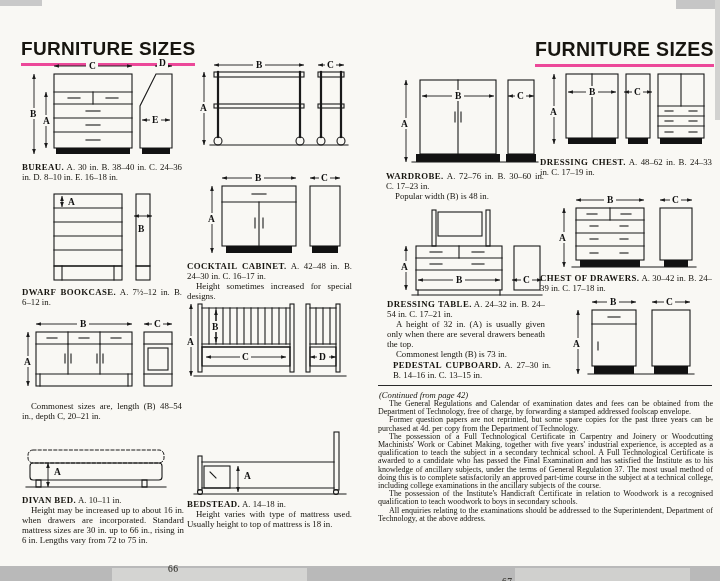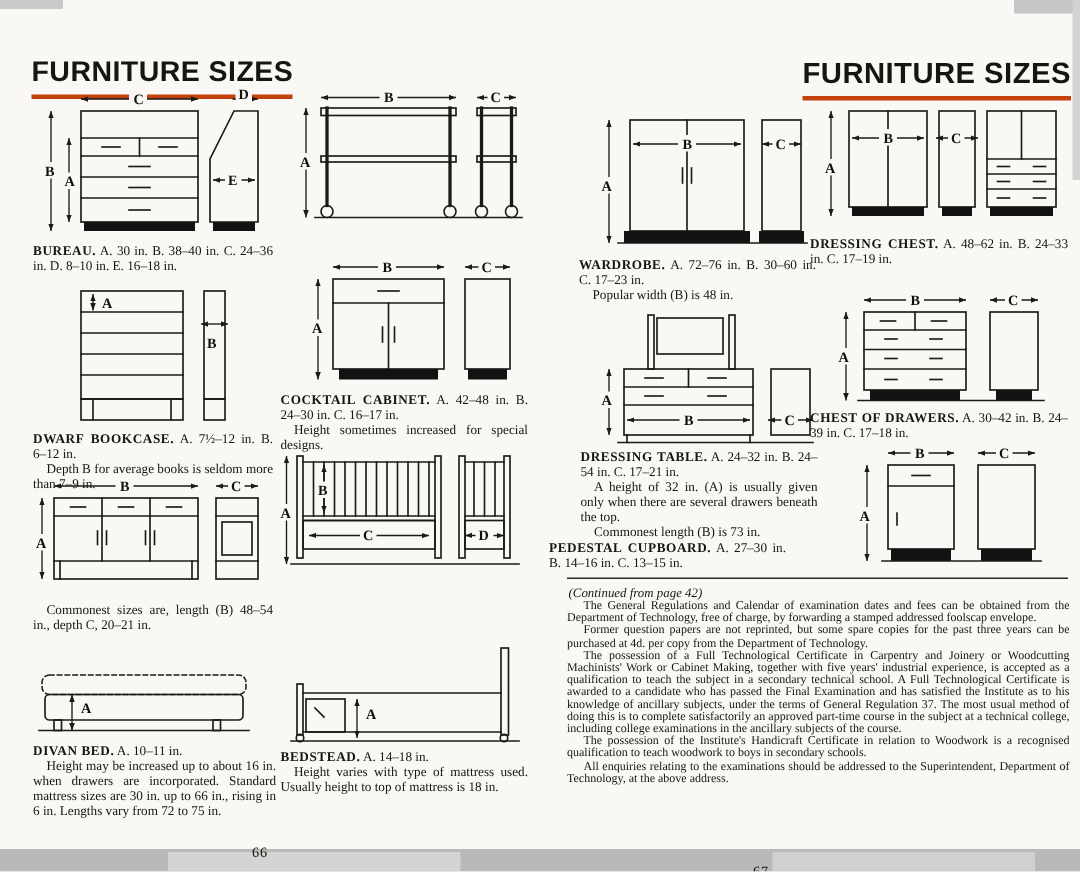--- a/index.html
+++ b/index.html
@@ -1,19 +1,19 @@
 <!DOCTYPE html>
 <html><head>
 <meta charset="utf-8">
 <style>
   html,body{margin:0;padding:0;background:#e9e9e7;}
   #shot{position:relative;width:720px;height:581px;background:#f9f8f4;overflow:hidden;
         font-family:"Liberation Serif",serif;color:#17150f;}
   .heading{position:absolute;font-family:"Liberation Sans",sans-serif;font-weight:bold;
-           white-space:nowrap;border-bottom:3px solid #c2410c;padding-bottom:3px;letter-spacing:.3px;}
+           white-space:nowrap;border-bottom:3px solid #ec4899;padding-bottom:3px;letter-spacing:.3px;}
   .hl{font-size:19px;}
   .hr2{font-size:19.5px;}
   .cap{position:absolute;font-size:8.8px;line-height:9.9px;text-align:justify;}
   .cap p{margin:0;}
   .cap .nm{font-weight:bold;letter-spacing:.4px;}
   .cap .note{text-indent:9px;}
   .body-text{position:absolute;font-size:8px;line-height:8.2px;text-align:justify;}
   .body-text p{margin:0;text-indent:11px;}
   .cont{position:absolute;font-style:italic;font-size:8.6px;}
   .pageno{position:absolute;font-size:9.5px;letter-spacing:.5px;margin-top:28px;}
@@ -100,21 +100,20 @@
     <line class="d" x1="24" y1="8" x2="24" y2="19" marker-start="url(#ah)" marker-end="url(#ah)"></line>
     <text class="L" x="30" y="17">A</text>
     <rect class="o" x="98" y="6" width="14" height="72"></rect>
     <rect class="o" x="98" y="78" width="14" height="14"></rect>
     <line class="d" x1="96" y1="28" x2="114" y2="28" marker-start="url(#ah)" marker-end="url(#ah)"></line>
     <text class="L" x="100" y="44">B</text>
   </svg>
   <div class="cap" style="left:22px;top:288px;width:160px">
     <p><span class="nm">DWARF BOOKCASE.</span>
        <span>A. 7½–12 in. B. 6–12 in.</span></p>
-    <p class="note">Depth B for average books is seldom more than 7–9 in.</p>
   </div>
 
   <svg class="diag" style="left:22px;top:318px" width="154" height="82">
     <rect class="o" x="14" y="14" width="96" height="54"></rect>
     <line class="o" x1="14" y1="26" x2="110" y2="26"></line>
     <line class="o" x1="46" y1="14" x2="46" y2="26"></line>
       <line class="o" x1="78" y1="14" x2="78" y2="26"></line>
     <line class="o" x1="25" y1="20" x2="35" y2="20"></line>
       <line class="o" x1="57" y1="20" x2="67" y2="20"></line>
       <line class="o" x1="89" y1="20" x2="99" y2="20"></line>
@@ -416,21 +415,21 @@
     <line class="d" x1="10" y1="14" x2="10" y2="78" marker-start="url(#ah)" marker-end="url(#ah)"></line>
     <rect class="halo" x="3" y="42" width="11" height="11"></rect>
       <text class="L" x="5" y="51">A</text>
     <rect class="o" x="84" y="14" width="38" height="56"></rect>
     <rect class="f" x="86" y="70" width="34" height="8"></rect>
     <line class="d" x1="84" y1="6" x2="122" y2="6" marker-start="url(#ah)" marker-end="url(#ah)"></line>
     <rect class="halo" x="96" y="0" width="11" height="11"></rect>
       <text class="L" x="98" y="9">C</text>
     <line class="o" x1="20" y1="78" x2="126" y2="78"></line>
   </svg>
-  <div class="cap" style="left:366px;top:361px;width:158px">
+  <div class="cap" style="left:393px;top:361px;width:158px">
     <p><span class="nm">PEDESTAL CUPBOARD.</span>
        <span>A. 27–30 in. B. 14–16 in. C. 13–15 in.</span></p>
   </div>
 
   <div class="rule-h" style="left:378px;top:385px;width:334px"></div>
   <div class="cont" style="left:379px;top:390px">(Continued from page 42)</div>
 
   <div class="body-text" style="left:378px;top:400px;width:335px">
     <p>The General Regulations and Calendar of examination dates and fees can be obtained from the Department of Technology, free of charge, by forwarding a stamped addressed foolscap envelope.</p>
     <p>Former question papers are not reprinted, but some spare copies for the past three years can be purchased at 4d. per copy from the Department of Technology.</p>

